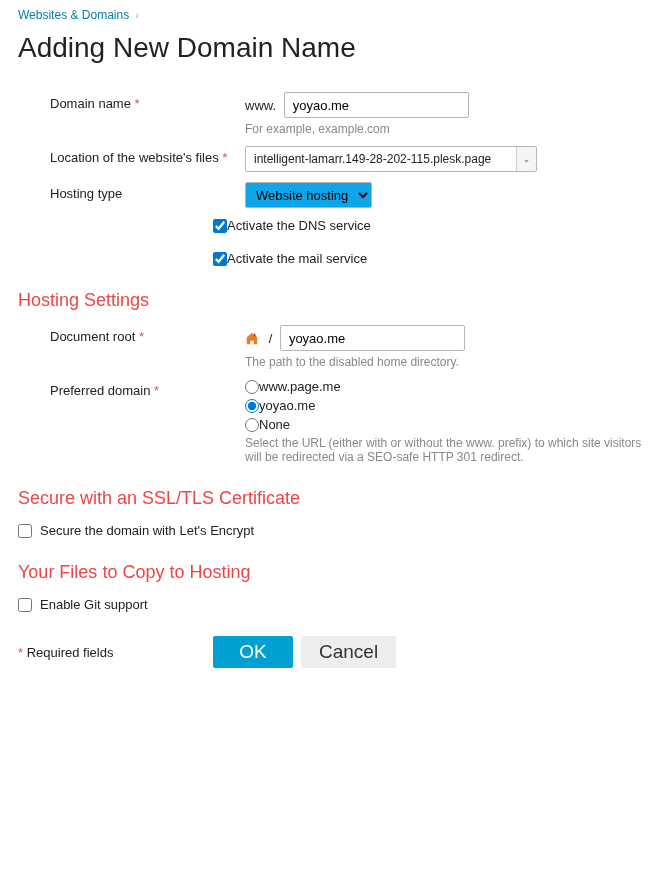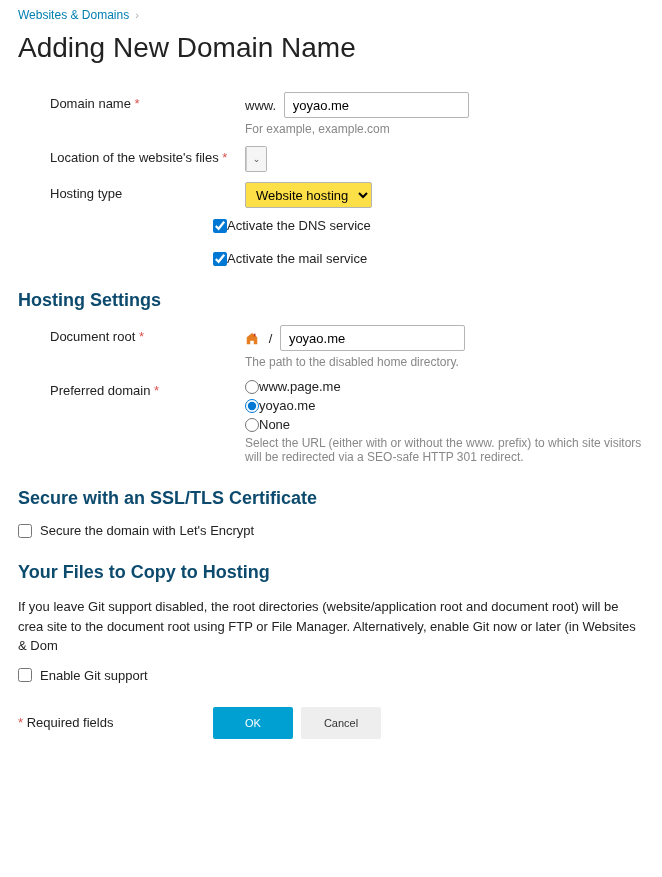--- a/index.html
+++ b/index.html
@@ -21,23 +21,23 @@
     .breadcrumb a { color: #007eb0; text-decoration: none; }
     .chevron { color: #aaa; font-size: 11px; }
     h1 {
       font-size: 28px;
       font-weight: 400;
       color: #222;
       margin: 4px 0 28px 0;
     }
     h2 {
       font-size: 18px;
-      font-weight: 700;
+      font-weight: 400;
       margin: 24px 0 14px 0;
-      color: #0c4a6e;
+      color: #ef4444;
     }
     .form-row {
       display: flex;
       align-items: flex-start;
       margin-bottom: 10px;
       margin-left: 32px;
     }
     .label-col {
       width: 195px;
       flex-shrink: 0;
@@ -96,21 +96,21 @@
       border-left: 1px solid #ccc;
       display: flex;
       align-items: center;
       justify-content: center;
       font-size: 9px;
       color: #555;
       cursor: pointer;
     }
     select {
       border: 1px solid #b5b5b5;
-      background: #fde047;
+      background: #0ea5e9;
       padding: 3px 6px;
       font-size: 13px;
       height: 26px;
       border-radius: 2px;
     }
     .checkbox-row, .radio-row {
       display: flex;
       align-items: center;
       margin-bottom: 6px;
     }
@@ -146,21 +146,21 @@
     }
     .btn {
       display: inline-flex;
       align-items: center;
       justify-content: center;
       height: 32px;
       min-width: 80px;
       padding: 0 18px;
       border: none;
       border-radius: 2px;
-      font-size: 11px;
+      font-size: 19px;
       cursor: pointer;
       margin-right: 8px;
     }
     .btn-primary {
       background: #00a0d2;
       color: #fff;
     }
     .btn-default {
       background: #eee;
       color: #333;
@@ -188,20 +188,21 @@
       <div class="hint">For example, example.com</div>
     </div>
   </div>
 
   <div class="form-row">
     <div class="label-col">
       <span>Location of the website's files</span> <span class="req">*</span>
     </div>
     <div class="field-col">
       <div class="location-field">
+        <span class="loc-text">intelligent-lamarr.149-28-202-115.plesk.page</span>
         <div class="location-toggle">⌄</div>
       </div>
     </div>
   </div>
 
   <div class="form-row">
     <div class="label-col">Hosting type</div>
     <div class="field-col">
       <select>
         <option>Website hosting</option>
@@ -261,21 +262,20 @@
     </div>
   </div>
 
   <h2>Secure with an SSL/TLS Certificate</h2>
   <div class="simple-check">
     <input type="checkbox" style="">
     <span>Secure the domain with Let's Encrypt</span>
   </div>
 
   <h2>Your Files to Copy to Hosting</h2>
-  <p class="body-text">If you leave Git support disabled, the root directories (website/application root and document root) will be crea site to the document root using FTP or File Manager. Alternatively, enable Git now or later (in Websites &amp; Dom</p>
   <div class="simple-check">
     <input type="checkbox" style="">
     <span>Enable Git support</span>
   </div>
 
   <div class="footer-row">
     <div class="footer-label">
       <span class="req">*</span> <span>Required fields</span>
     </div>
     <button class="btn btn-primary">OK</button>

